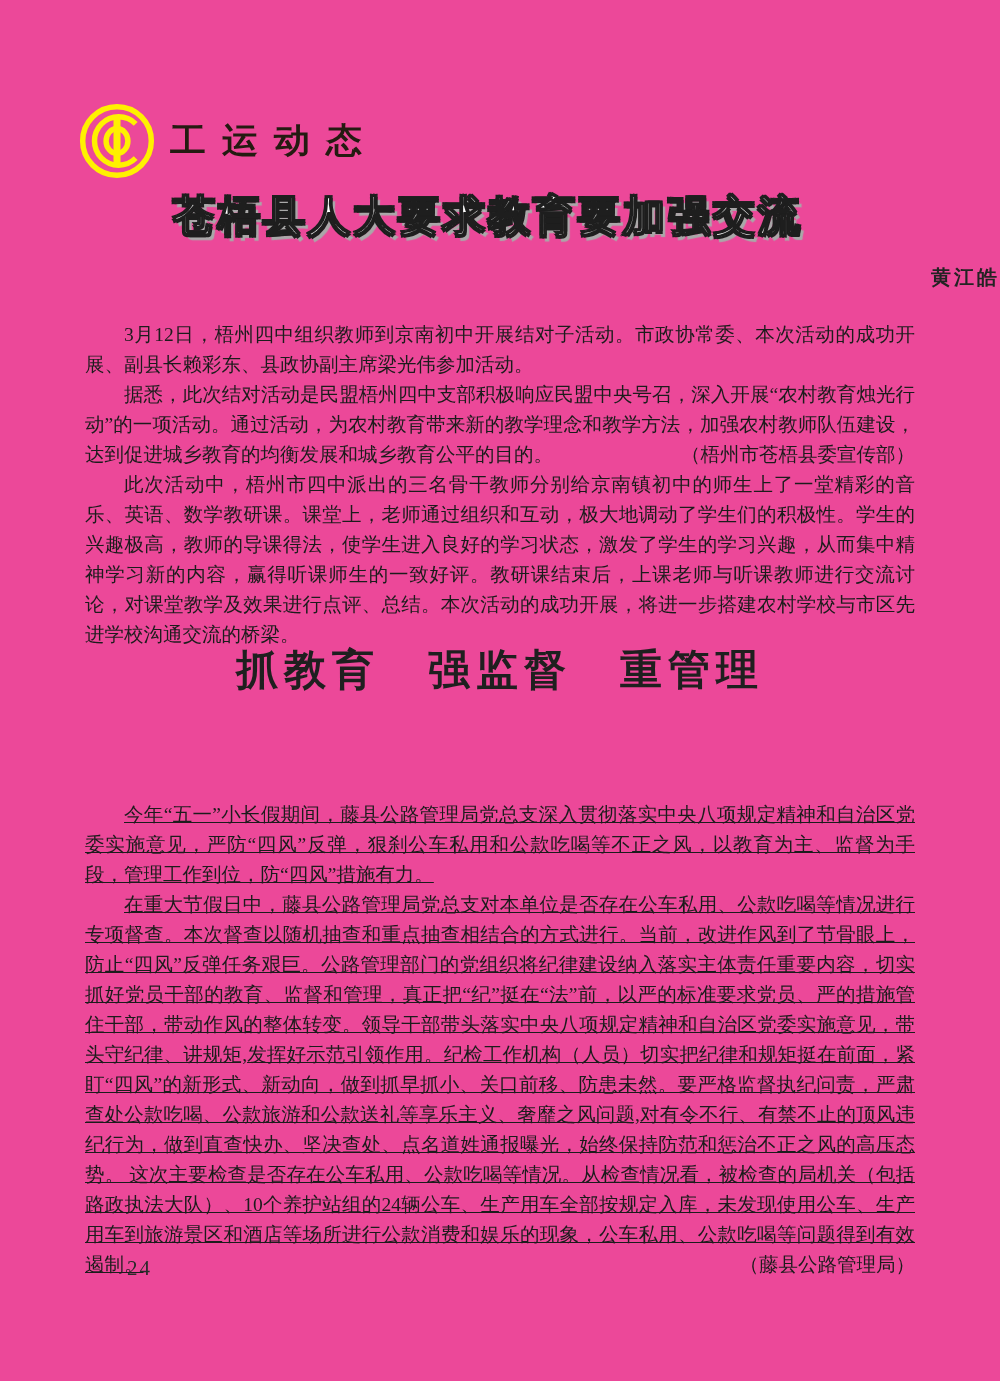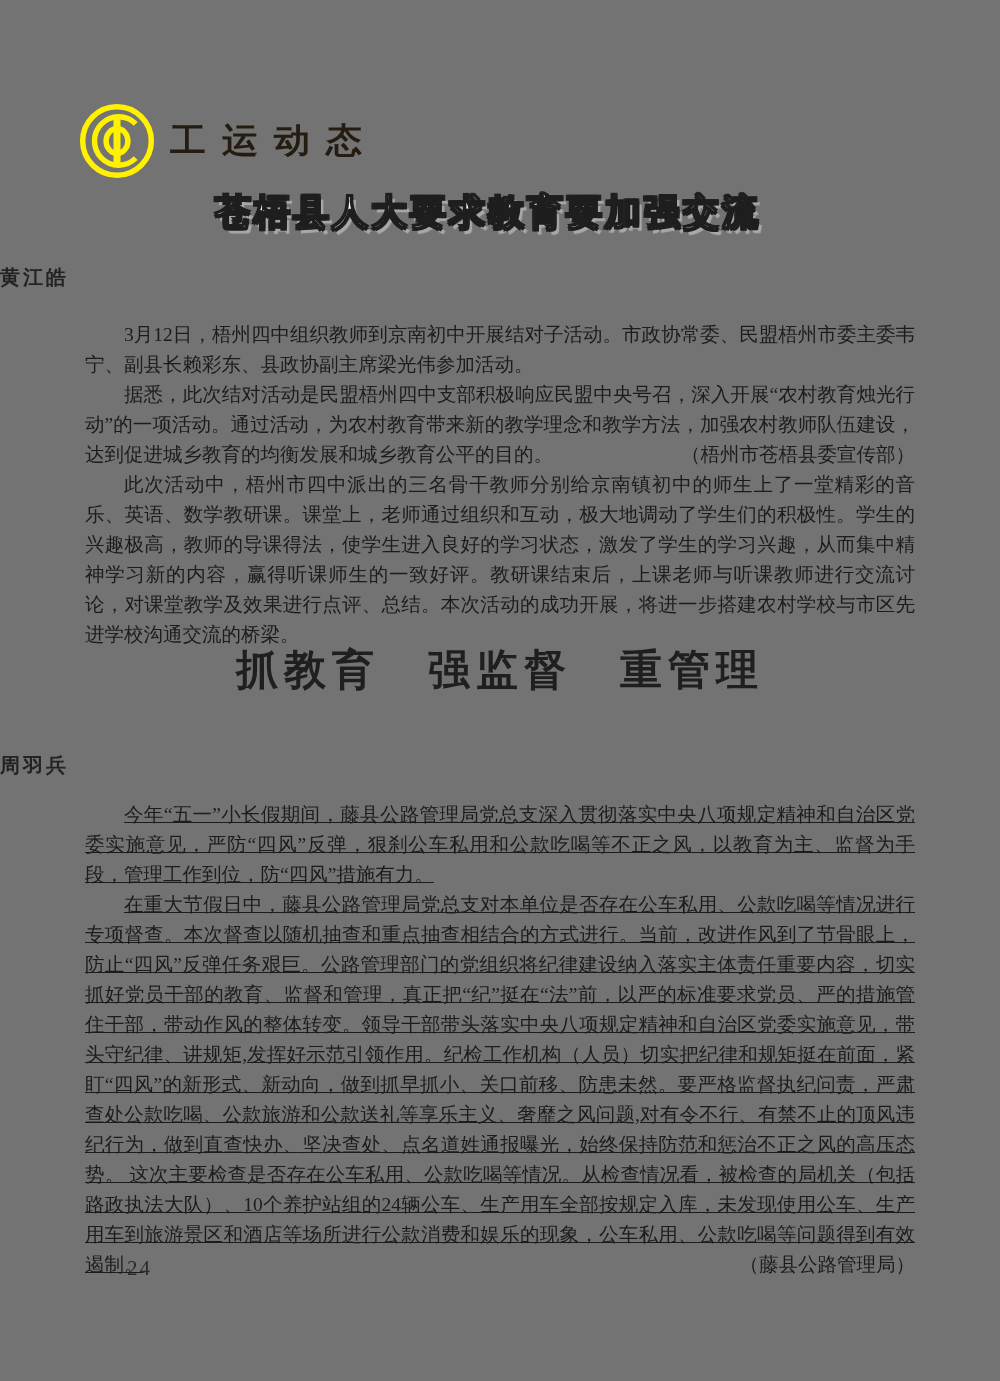--- a/index.html
+++ b/index.html
@@ -3,51 +3,51 @@
 <meta charset="utf-8">
 <style>
   * { box-sizing: border-box; }
   html, body { margin: 0; padding: 0; }
   body {
     width: 1000px; height: 1381px;
     background: #ffffff;
     color: #1c1c1c;
     font-family: "Liberation Serif", "DejaVu Serif", serif;
   }
-  .page { position: relative; width: 1000px; height: 1381px; overflow: hidden; background:#737373; }
+  .page { position: relative; width: 1000px; height: 1381px; overflow: hidden; background:#ec4899; }
 
   
   .masthead { position: absolute; top: 102px; left: 78px; display: flex; align-items: center; gap: 14px; }
   .emblem { width: 78px; height: 78px; display: block; }
   .brand {
     font-family: "Liberation Serif", "DejaVu Serif", serif;
     font-weight: 700;
     font-size: 36px;
     letter-spacing: 16px;
     color: #241b11;
     transform: scaleY(0.95);
     white-space: nowrap;
   }
 
   
   .title1 {
     position: absolute; top: 188px; left: 0; width: 976px;
     text-align: center;
     font-family: "Liberation Sans", "DejaVu Sans", sans-serif;
-    font-size: 36px; font-weight: 700; letter-spacing: 3px;
+    font-size: 42px; font-weight: 700; letter-spacing: 3px;
     color: #ffffff;
     -webkit-text-stroke: 1.5px #1e1e1e;
     text-shadow:
       -1.5px -1.5px 0 #1e1e1e, 1.5px -1.5px 0 #1e1e1e,
       -1.5px  1.5px 0 #1e1e1e, 1.5px  1.5px 0 #1e1e1e,
       4px 5px 1px #a9a9a9;
     white-space: nowrap;
   }
   .author {
-    position: absolute; left: 0; width: 1000px; text-align: left;
+    position: absolute; left: 0; width: 1000px; text-align: right;
     font-family: "Liberation Sans", "DejaVu Sans", sans-serif;
     font-weight: 700; font-size: 20px; letter-spacing: 3px; color: #232323;
   }
   .author1 { top: 264px; }
 
   .bodyblock {
     position: absolute; left: 85px; width: 830px;
     font-size: 19.5px; line-height: 30px;
     text-align: justify; text-justify: inter-ideograph;
     color: #1c1c1c;
@@ -93,27 +93,26 @@
         <ellipse cx="50" cy="50" rx="14" ry="16" fill="none" stroke="#FFF100" stroke-width="7"></ellipse>
       </svg>
     </span>
     <span class="brand">工运动态</span>
   </div>
 
   <div class="title1">苍梧县人大要求教育要加强交流</div>
   <div class="author author1">黄江皓</div>
 
   <div class="bodyblock a1body">
-    <p><span>3月12日，梧州四中组织教师到京南初中开展结对子活动。市政协常委、民盟梧州市委主委韦宁、副县长赖彩东、县政协副主席梁光伟参加活动。</span></p>
+    <p><span>3月12日，梧州四中组织教师到京南初中开展结对子活动。市政协常委、本次活动的成功开展、副县长赖彩东、县政协副主席梁光伟参加活动。</span></p>
     <p><span>据悉，此次结对活动是民盟梧州四中支部积极响应民盟中央号召，深入开展“农村教育烛光行动”的一项活动。通过活动，为农村教育带来新的教学理念和教学方法，加强农村教师队伍建设，达到促进城乡教育的均衡发展和城乡教育公平的目的。</span><span class="attr">（梧州市苍梧县委宣传部）</span></p>
     <p><span>此次活动中，梧州市四中派出的三名骨干教师分别给京南镇初中的师生上了一堂精彩的音乐、英语、数学教研课。课堂上，老师通过组织和互动，极大地调动了学生们的积极性。学生的兴趣极高，教师的导课得法，使学生进入良好的学习状态，激发了学生的学习兴趣，从而集中精神学习新的内容，赢得听课师生的一致好评。教研课结束后，上课老师与听课教师进行交流讨论，对课堂教学及效果进行点评、总结。本次活动的成功开展，将进一步搭建农村学校与市区先进学校沟通交流的桥梁。</span></p>
   </div>
 
   <div class="title2">抓教育　强监督　重管理</div>
-  <div class="author author2">周羽兵</div>
 
   <div class="bodyblock a2body">
     <p><span>今年“五一”小长假期间，藤县公路管理局党总支深入贯彻落实中央八项规定精神和自治区党委实施意见，严防“四风”反弹，狠刹公车私用和公款吃喝等不正之风，以教育为主、监督为手段，管理工作到位，防“四风”措施有力。</span></p>
     <p><span>在重大节假日中，藤县公路管理局党总支对本单位是否存在公车私用、公款吃喝等情况进行专项督查。本次督查以随机抽查和重点抽查相结合的方式进行。当前，改进作风到了节骨眼上，防止“四风”反弹任务艰巨。公路管理部门的党组织将纪律建设纳入落实主体责任重要内容，切实抓好党员干部的教育、监督和管理，真正把“纪”挺在“法”前，以严的标准要求党员、严的措施管住干部，带动作风的整体转变。领导干部带头落实中央八项规定精神和自治区党委实施意见，带头守纪律、讲规矩,发挥好示范引领作用。纪检工作机构（人员）切实把纪律和规矩挺在前面，紧盯“四风”的新形式、新动向，做到抓早抓小、关口前移、防患未然。要严格监督执纪问责，严肃查处公款吃喝、公款旅游和公款送礼等享乐主义、奢靡之风问题,对有令不行、有禁不止的顶风违纪行为，做到直查快办、坚决查处、点名道姓通报曝光，始终保持防范和惩治不正之风的高压态势。 这次主要检查是否存在公车私用、公款吃喝等情况。从检查情况看，被检查的局机关（包括路政执法大队）、10个养护站组的24辆公车、生产用车全部按规定入库，未发现使用公车、生产用车到旅游景区和酒店等场所进行公款消费和娱乐的现象，公车私用、公款吃喝等问题得到有效遏制。</span><span class="attr">（藤县公路管理局）</span></p>
   </div>
 
   <div class="pagenum">24</div>
 
 </div>
 

